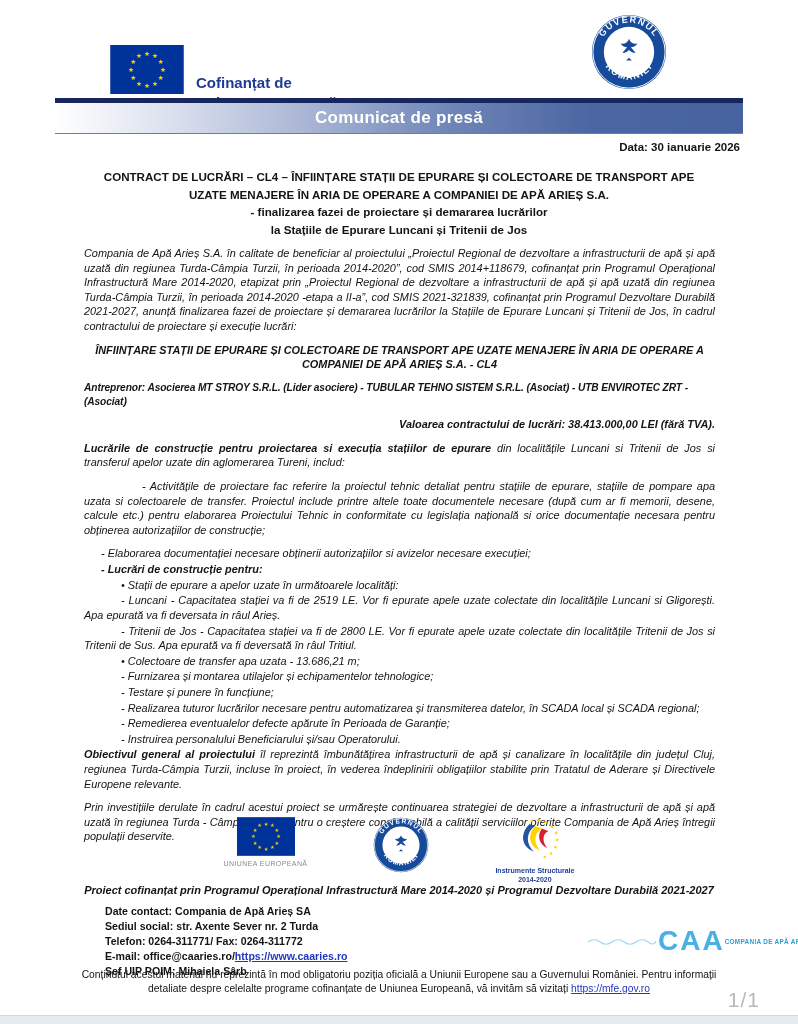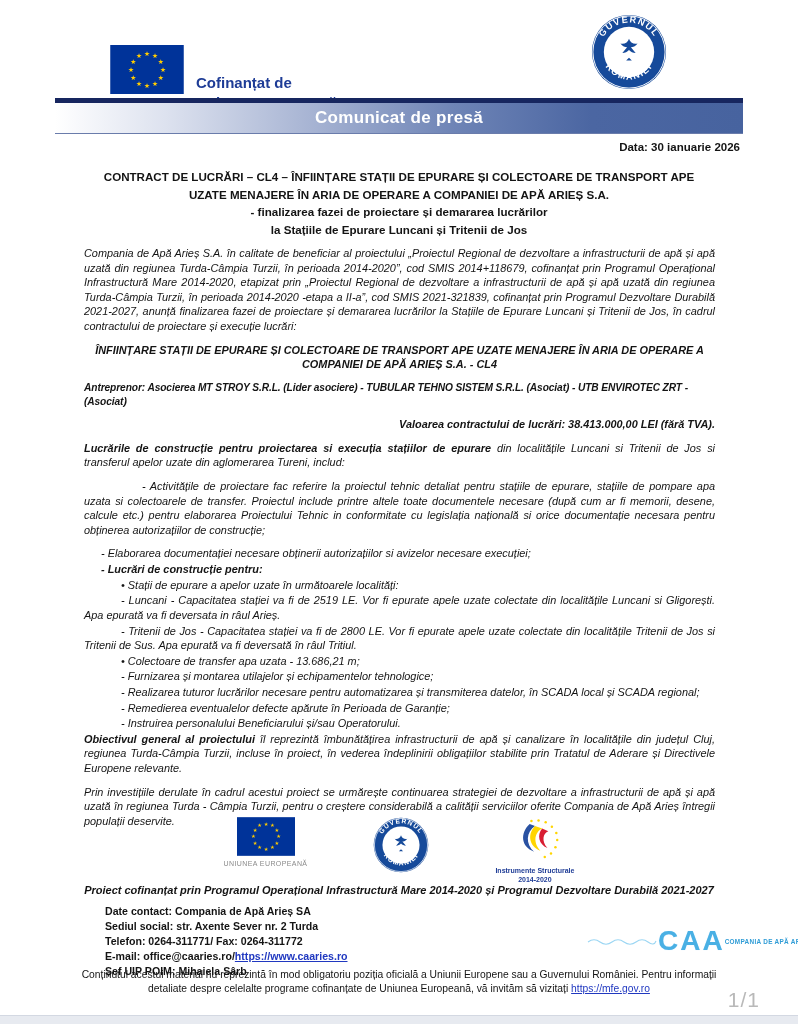--- a/index.html
+++ b/index.html
@@ -160,20 +160,21 @@
 
     <p class="p-design">- Activitățile de proiectare fac referire la proiectul tehnic detaliat pentru stațiile de epurare, stațiile de pompare apa uzata si colectoarele de transfer. Proiectul include printre altele toate documentele necesare (după cum ar fi memorii, desene, calcule etc.) pentru elaborarea Proiectului Tehnic in conformitate cu legislația națională si orice documentație necesara pentru obținerea autorizațiilor de construcție;</p>
 
     <p class="li-1">- Elaborarea documentației necesare obținerii autorizațiilor si avizelor necesare execuției;</p>
     <p class="li-1 bold">- Lucrări de construcție pentru:</p>
     <p class="li-2">• Stații de epurare a apelor uzate în următoarele localități:</p>
     <p class="li-2">- Luncani - Capacitatea stației va fi de 2519 LE. Vor fi epurate apele uzate colectate din localitățile Luncani si Gligorești. Apa epurată va fi deversata in râul Arieș.</p>
     <p class="li-2">- Tritenii de Jos - Capacitatea stației va fi de 2800 LE. Vor fi epurate apele uzate colectate din localitățile Tritenii de Jos si Tritenii de Sus. Apa epurată va fi deversată în râul Tritiul.</p>
     <p class="li-2">• Colectoare de transfer apa uzata - 13.686,21 m;</p>
     <p class="li-2">- Furnizarea și montarea utilajelor și echipamentelor tehnologice;</p>
+    <p class="li-2">- Testare și punere în funcțiune;</p>
     <p class="li-2">- Realizarea tuturor lucrărilor necesare pentru automatizarea și transmiterea datelor, în SCADA local și SCADA regional;</p>
     <p class="li-2">- Remedierea eventualelor defecte apărute în Perioada de Garanție;</p>
     <p class="li-2">- Instruirea personalului Beneficiarului și/sau Operatorului.</p>
 
 
     <p class="p-obiectiv"><span class="bold">Obiectivul general al proiectului</span><span> îl reprezintă îmbunătățirea infrastructurii de apă și canalizare în localitățile din județul Cluj, regiunea Turda-Câmpia Turzii, incluse în proiect, în vederea îndeplinirii obligațiilor stabilite prin Tratatul de Aderare și Directivele Europene relevante.</span></p>
 
     <p class="p-prin">Prin investițiile derulate în cadrul acestui proiect se urmărește continuarea strategiei de dezvoltare a infrastructurii de apă și apă uzată în regiunea Turda - Câmpia Turzii, pentru o creștere considerabilă a calității serviciilor oferite Compania de Apă Arieș întregii populații deservite.</p>
   </div>
 

